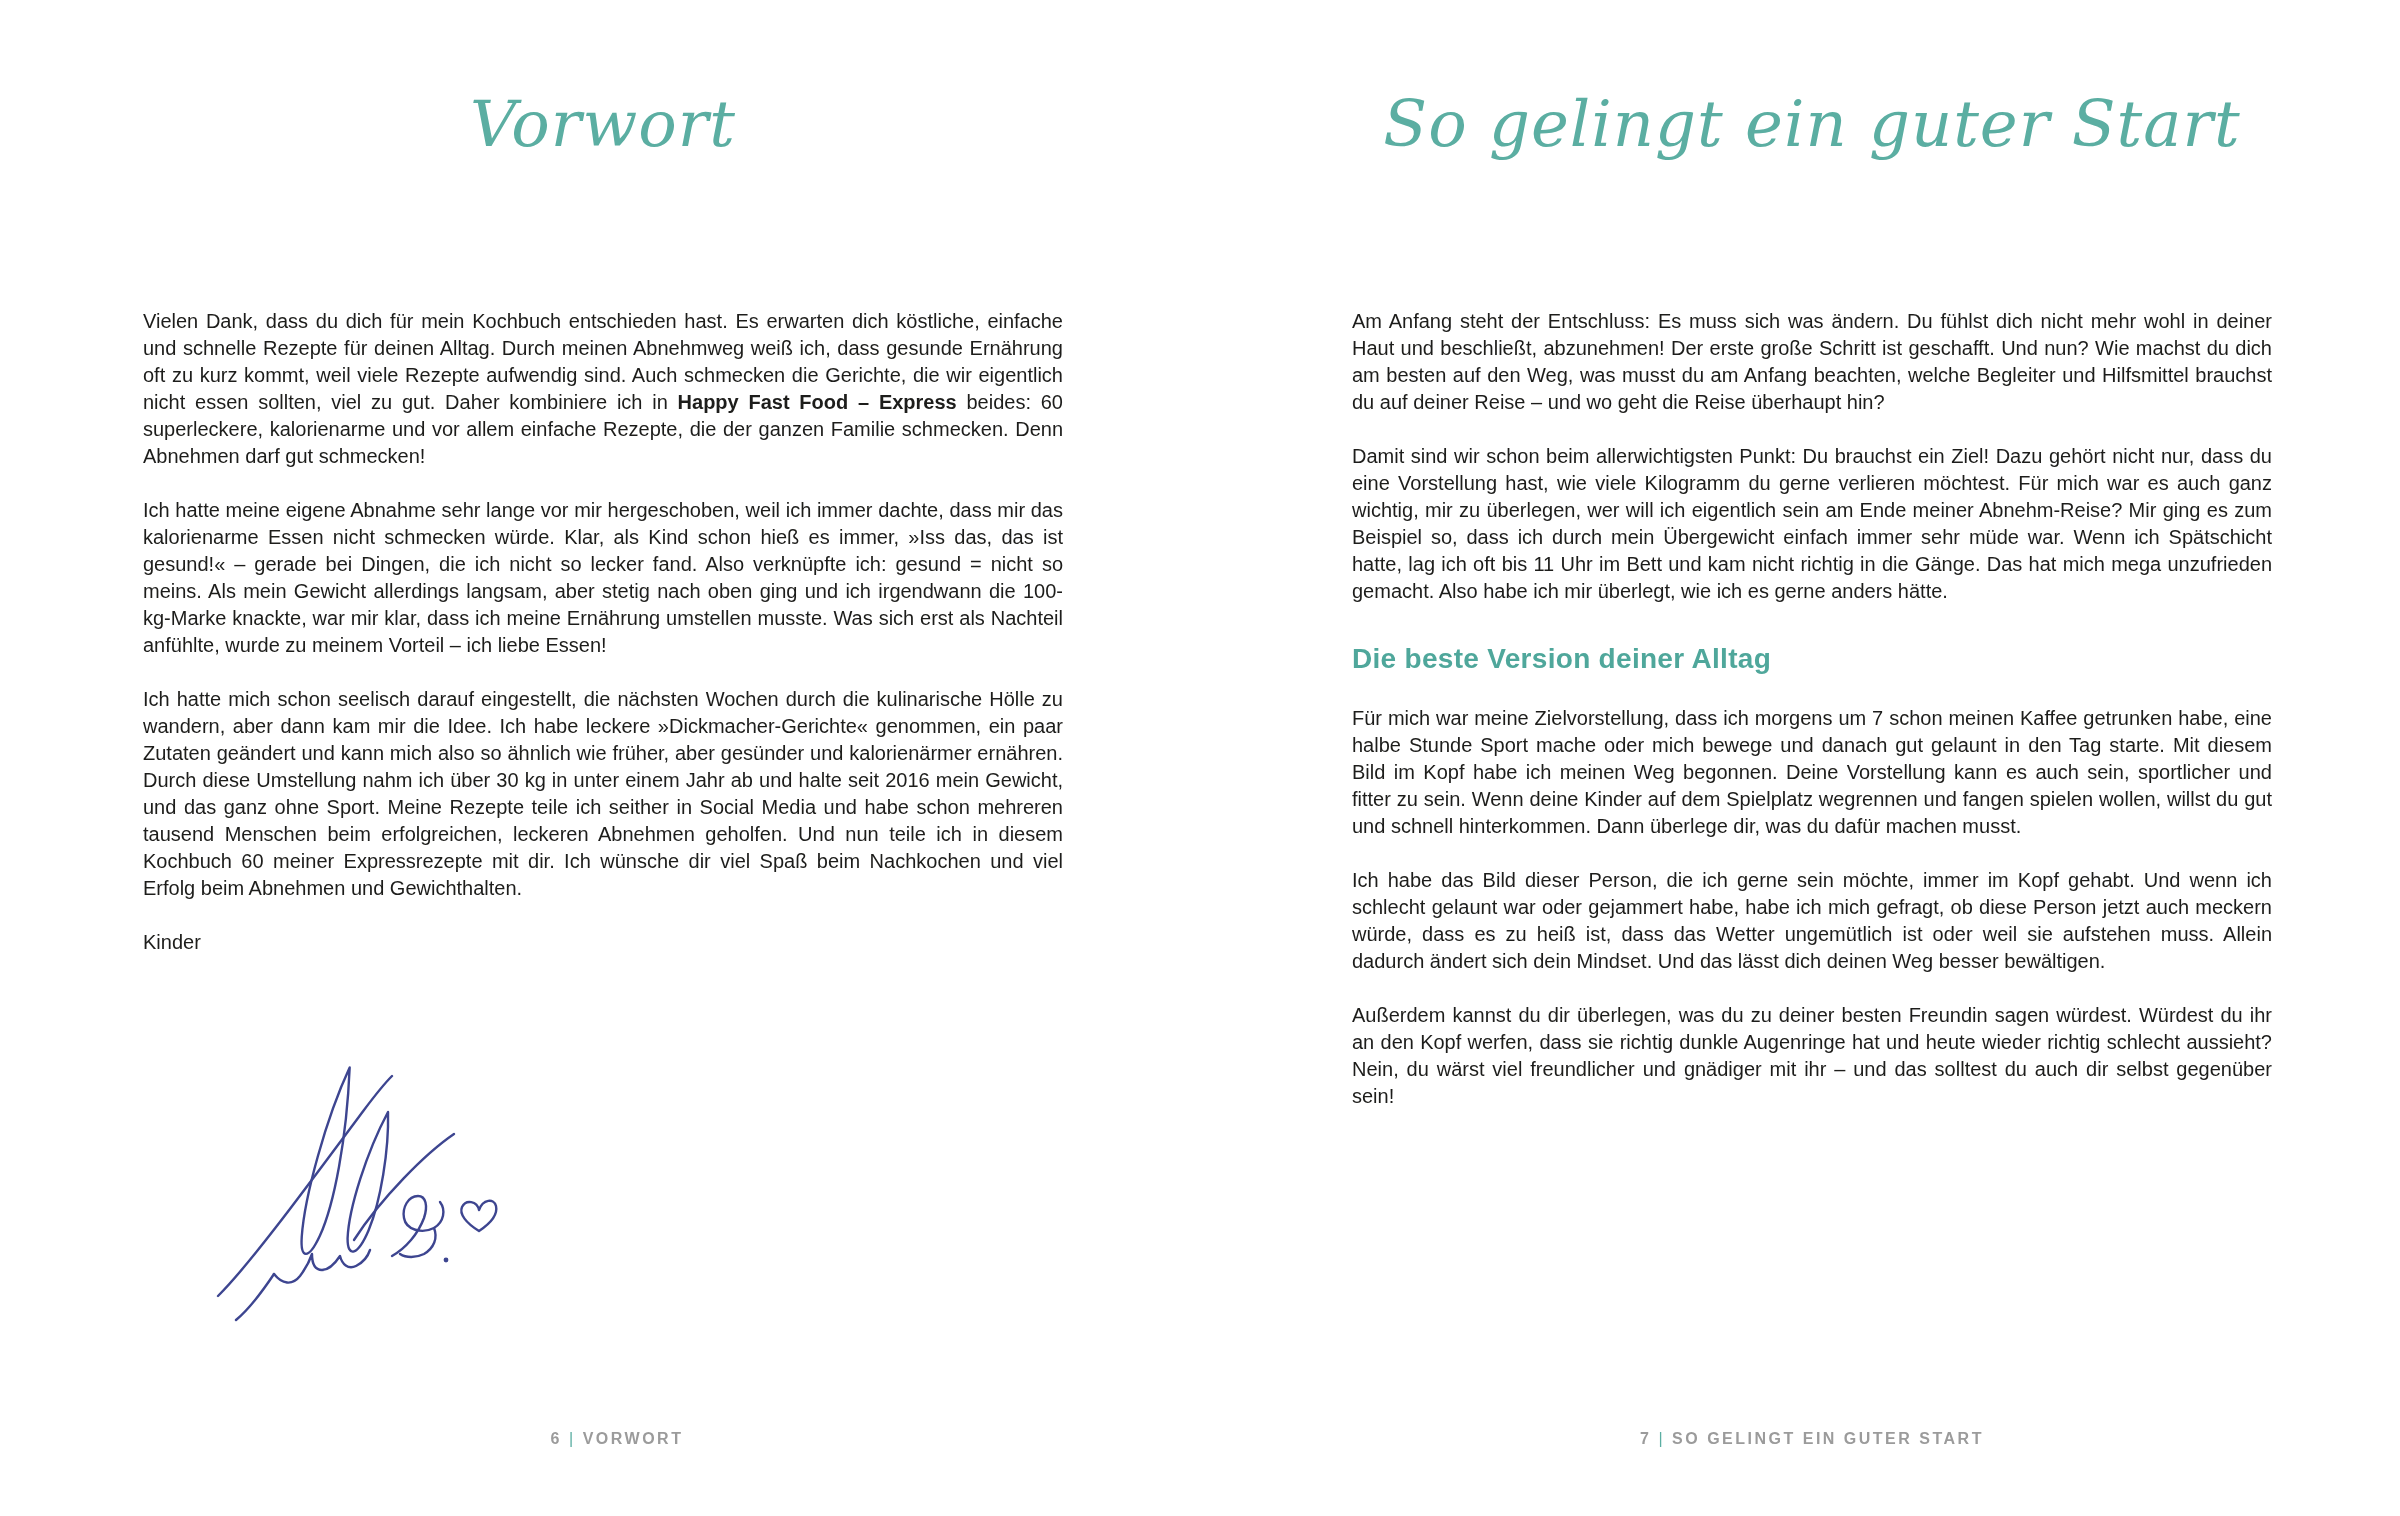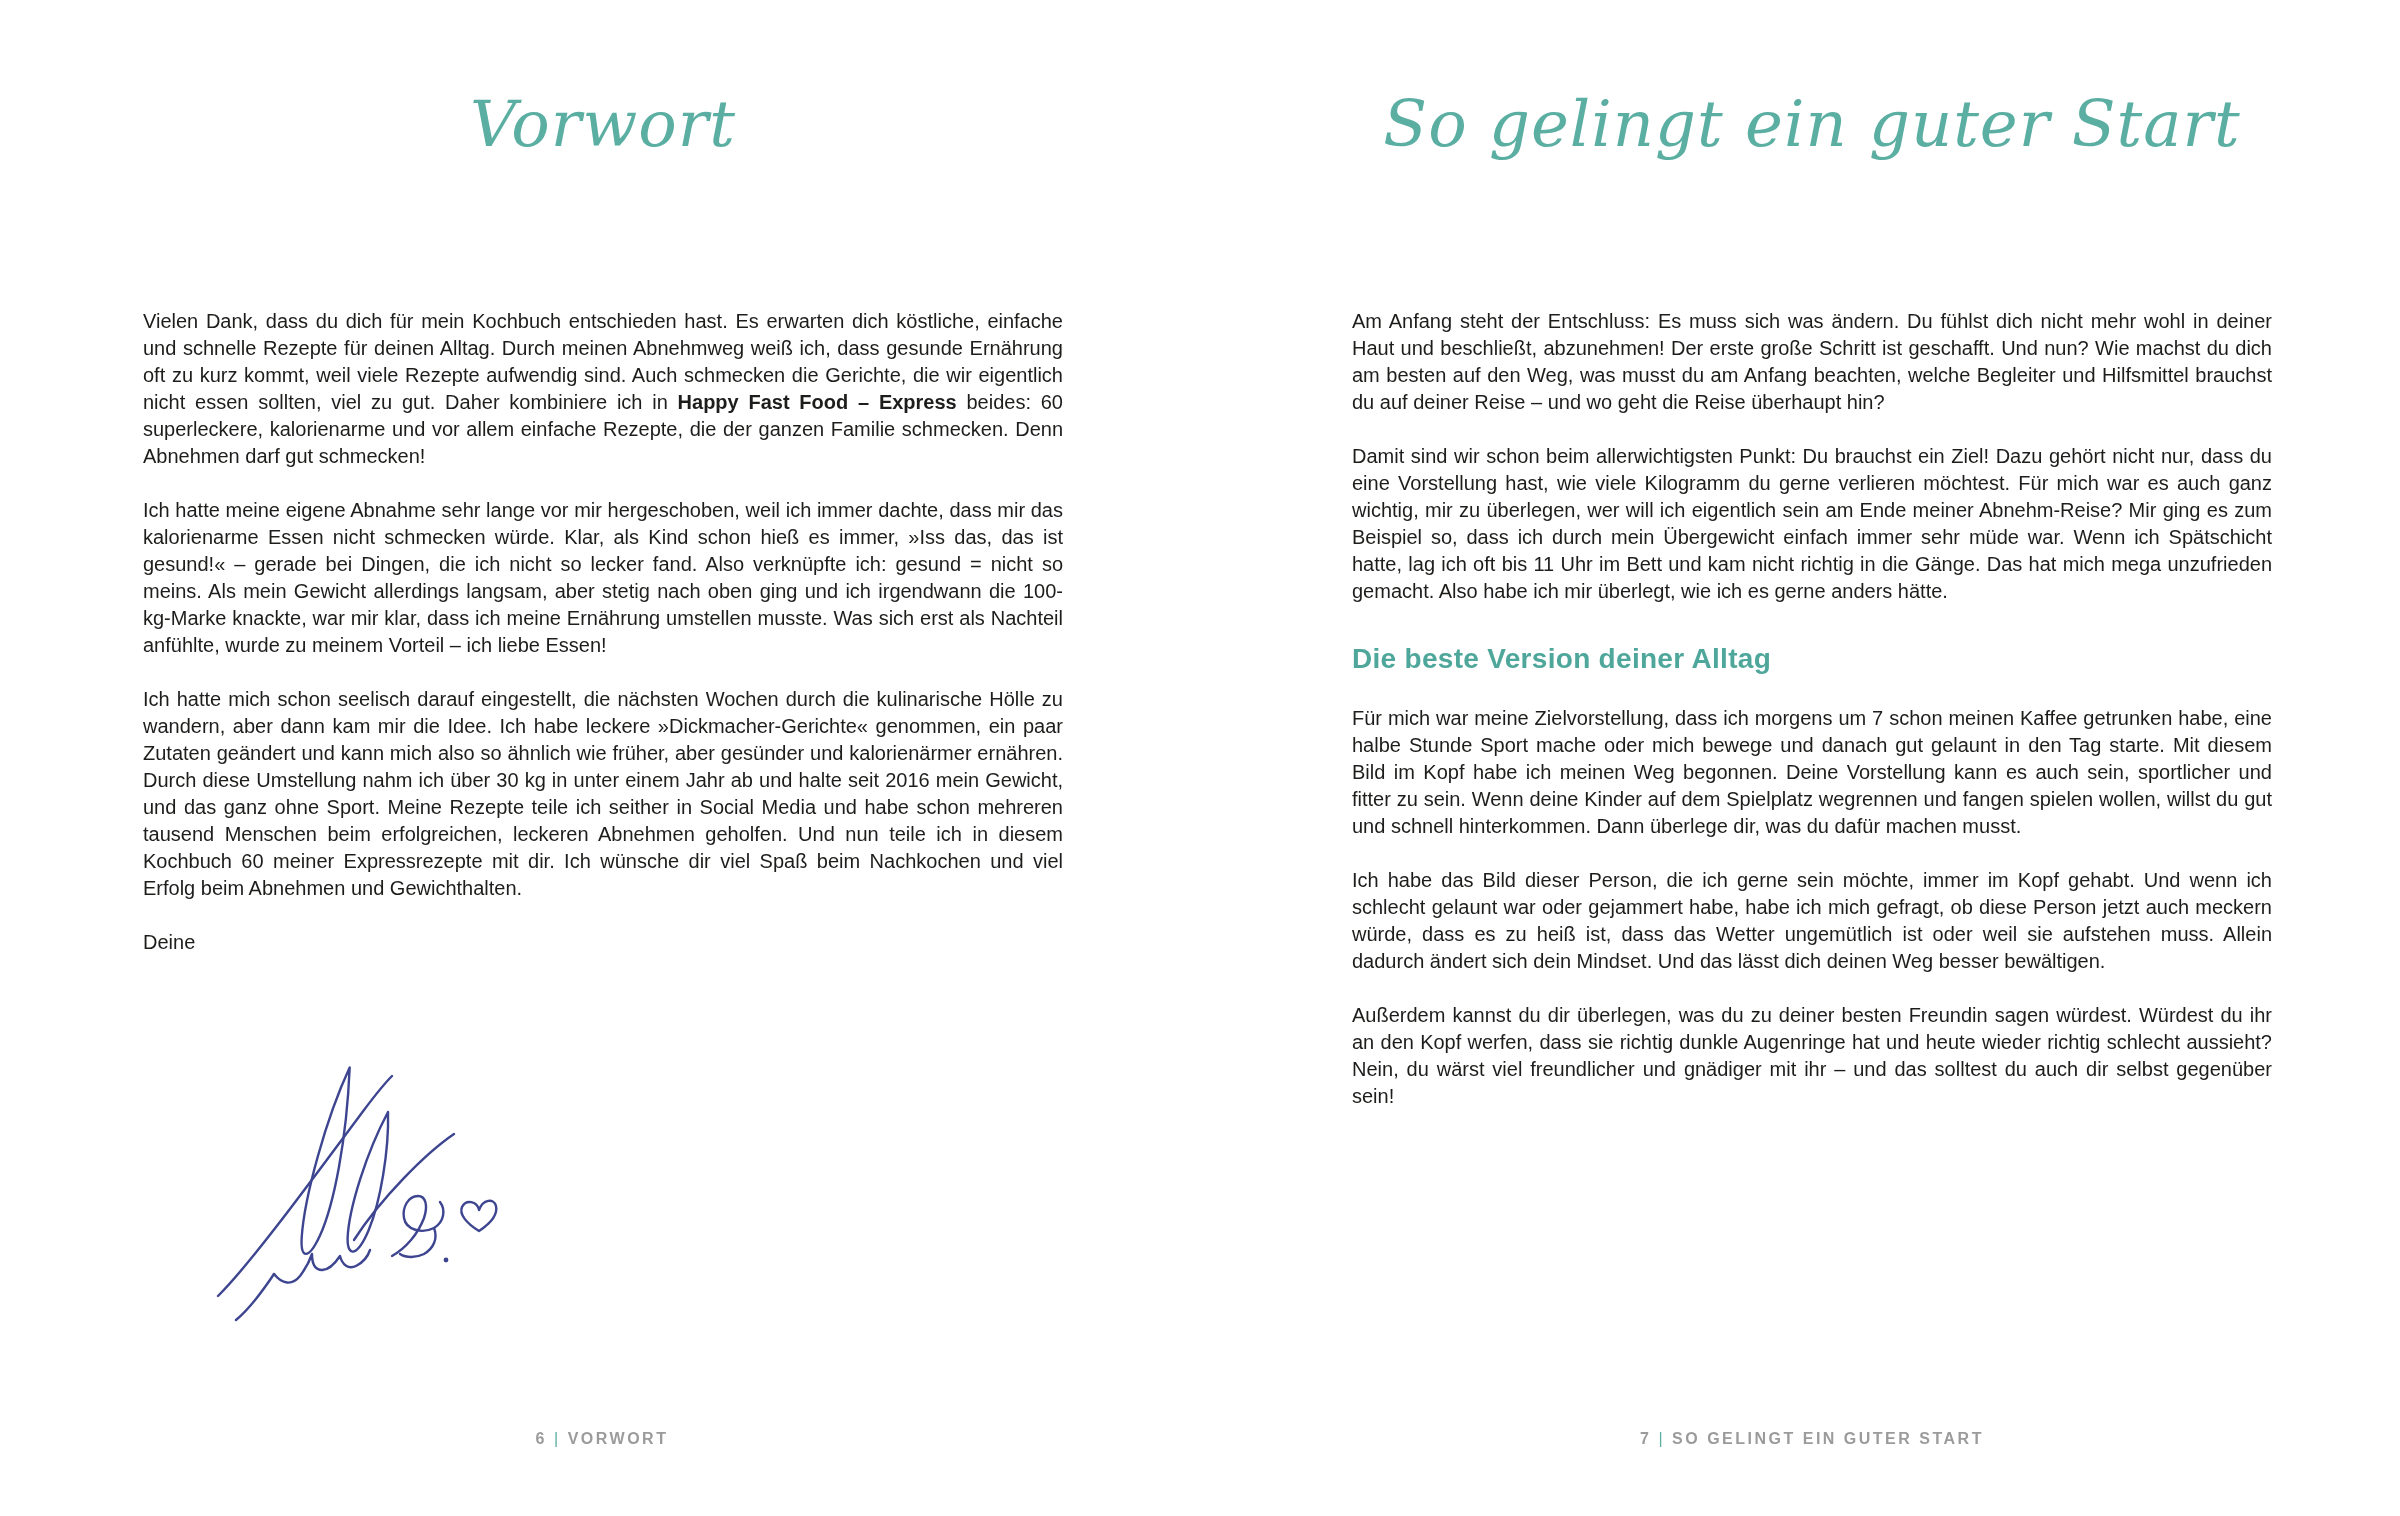--- a/index.html
+++ b/index.html
@@ -64,37 +64,37 @@
   .signature svg{width:100%;height:100%;}
   .sig-stroke{fill:none;stroke:var(--signature-ink);stroke-width:2.4;stroke-linecap:round;stroke-linejoin:round;}
 
   .footer{
     position:absolute;top:1430px;height:24px;
     font-size:16px;letter-spacing:2.5px;
     color:var(--footer-text);
     text-align:center;white-space:nowrap;
     font-weight:bold;
   }
-  .page.left .footer{left:142px;width:920px;}
+  .page.left .footer{left:157px;width:920px;}
   .page.right .footer{left:152px;width:920px;}
   .footer .sep{color:var(--accent);padding:0 7px;font-weight:normal;}
 </style>
 </head>
 <body>
 
 <div class="spread">
 
   <div class="page left">
     <div class="script-title">Vorwort</div>
 
     <div class="body-col">
       <p><span>Vielen Dank, dass du dich für mein Kochbuch entschieden hast. Es erwarten dich köstliche, einfache und schnelle Rezepte für deinen Alltag. Durch meinen Abnehmweg weiß ich, dass gesunde Ernährung oft zu kurz kommt, weil viele Rezepte aufwendig sind. Auch schmecken die Gerichte, die wir eigentlich nicht essen sollten, viel zu gut. Daher kombiniere ich in </span><span class="b">Happy Fast Food – Express</span><span> beides: 60 superleckere, kalorienarme und vor allem einfache Rezepte, die der ganzen Familie schmecken. Denn Abnehmen darf gut schmecken!</span></p>
       <p><span>Ich hatte meine eigene Abnahme sehr lange vor mir hergeschoben, weil ich immer dachte, dass mir das kalorienarme Essen nicht schmecken würde. Klar, als Kind schon hieß es immer, »Iss das, das ist gesund!« – gerade bei Dingen, die ich nicht so lecker fand. Also verknüpfte ich: gesund = nicht so meins. Als mein Gewicht allerdings langsam, aber stetig nach oben ging und ich irgendwann die 100-kg-Marke knackte, war mir klar, dass ich meine Ernährung umstellen musste. Was sich erst als Nachteil anfühlte, wurde zu meinem Vorteil – ich liebe Essen!</span></p>
       <p><span>Ich hatte mich schon seelisch darauf eingestellt, die nächsten Wochen durch die kulinarische Hölle zu wandern, aber dann kam mir die Idee. Ich habe leckere »Dickmacher-Gerichte« genommen, ein paar Zutaten geändert und kann mich also so ähnlich wie früher, aber gesünder und kalorienärmer ernähren. Durch diese Umstellung nahm ich über 30 kg in unter einem Jahr ab und halte seit 2016 mein Gewicht, und das ganz ohne Sport. Meine Rezepte teile ich seither in Social Media und habe schon mehreren tausend Menschen beim erfolgreichen, leckeren Abnehmen geholfen. Und nun teile ich in diesem Kochbuch 60 meiner Expressrezepte mit dir. Ich wünsche dir viel Spaß beim Nachkochen und viel Erfolg beim Abnehmen und Gewichthalten.</span></p>
-      <p class="closing">Deine</p>
+      <p class="closing">Kinder</p>
     </div>
 
     <div class="signature" title="Julia B. ♡">
       <svg viewBox="0 0 310 280">
 
         <path class="sig-stroke" d="M22,248 C55,215 110,140 168,62 C180,46 190,34 196,28"></path>
 
         <path class="sig-stroke" d="M148,18 C128,70 112,150 112,190 C112,212 120,214 130,188 C142,156 150,90 148,18 Z" transform="rotate(4 130 100)"></path>
 
         <path class="sig-stroke" d="M185,62 C168,104 156,162 158,192 C160,212 170,208 178,182 C187,152 190,100 185,62 Z" transform="rotate(6 170 130)"></path>

